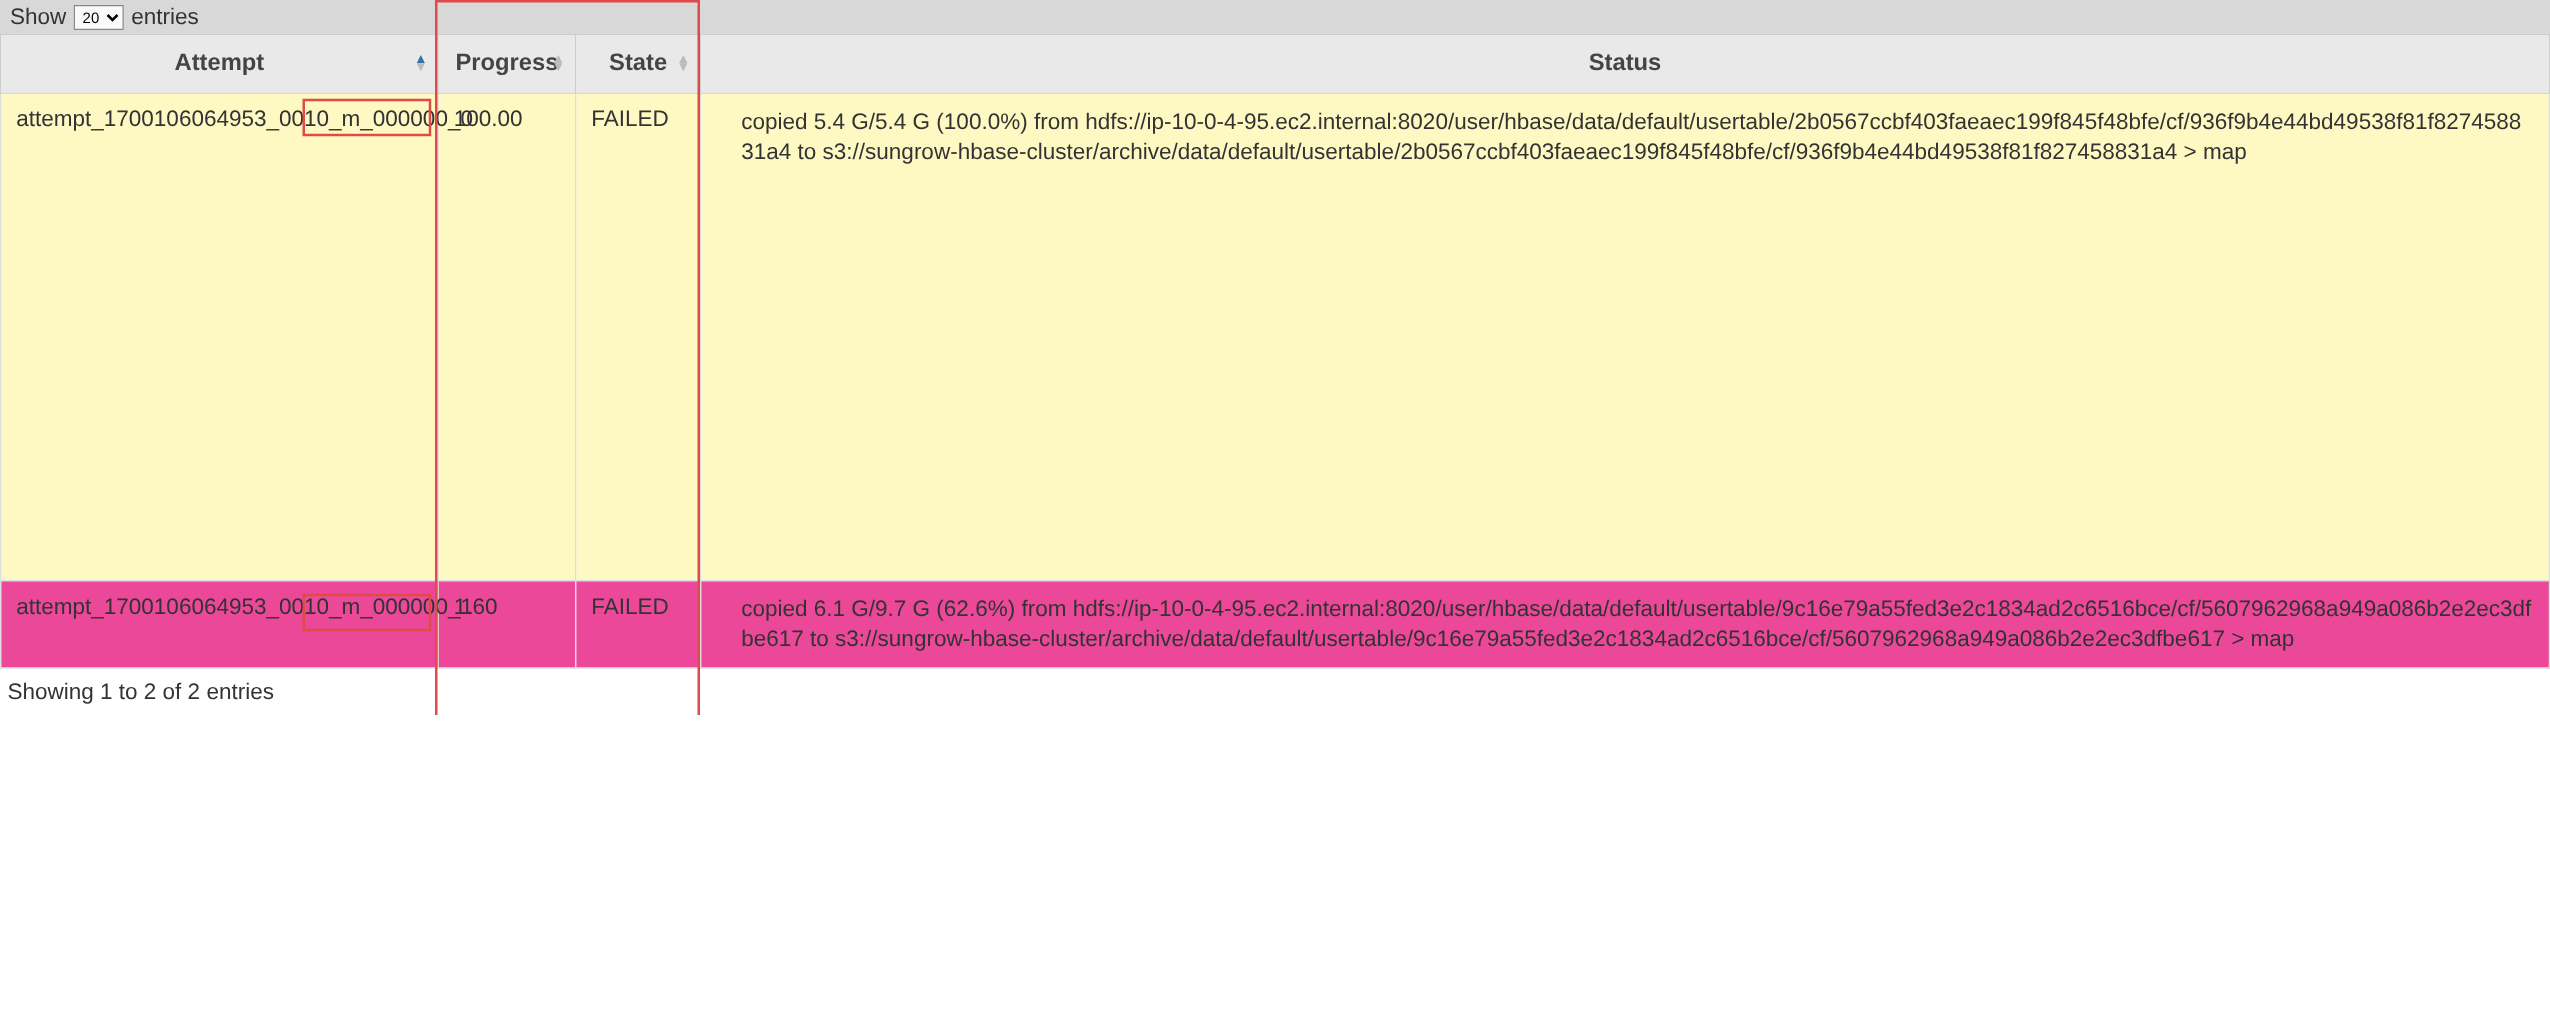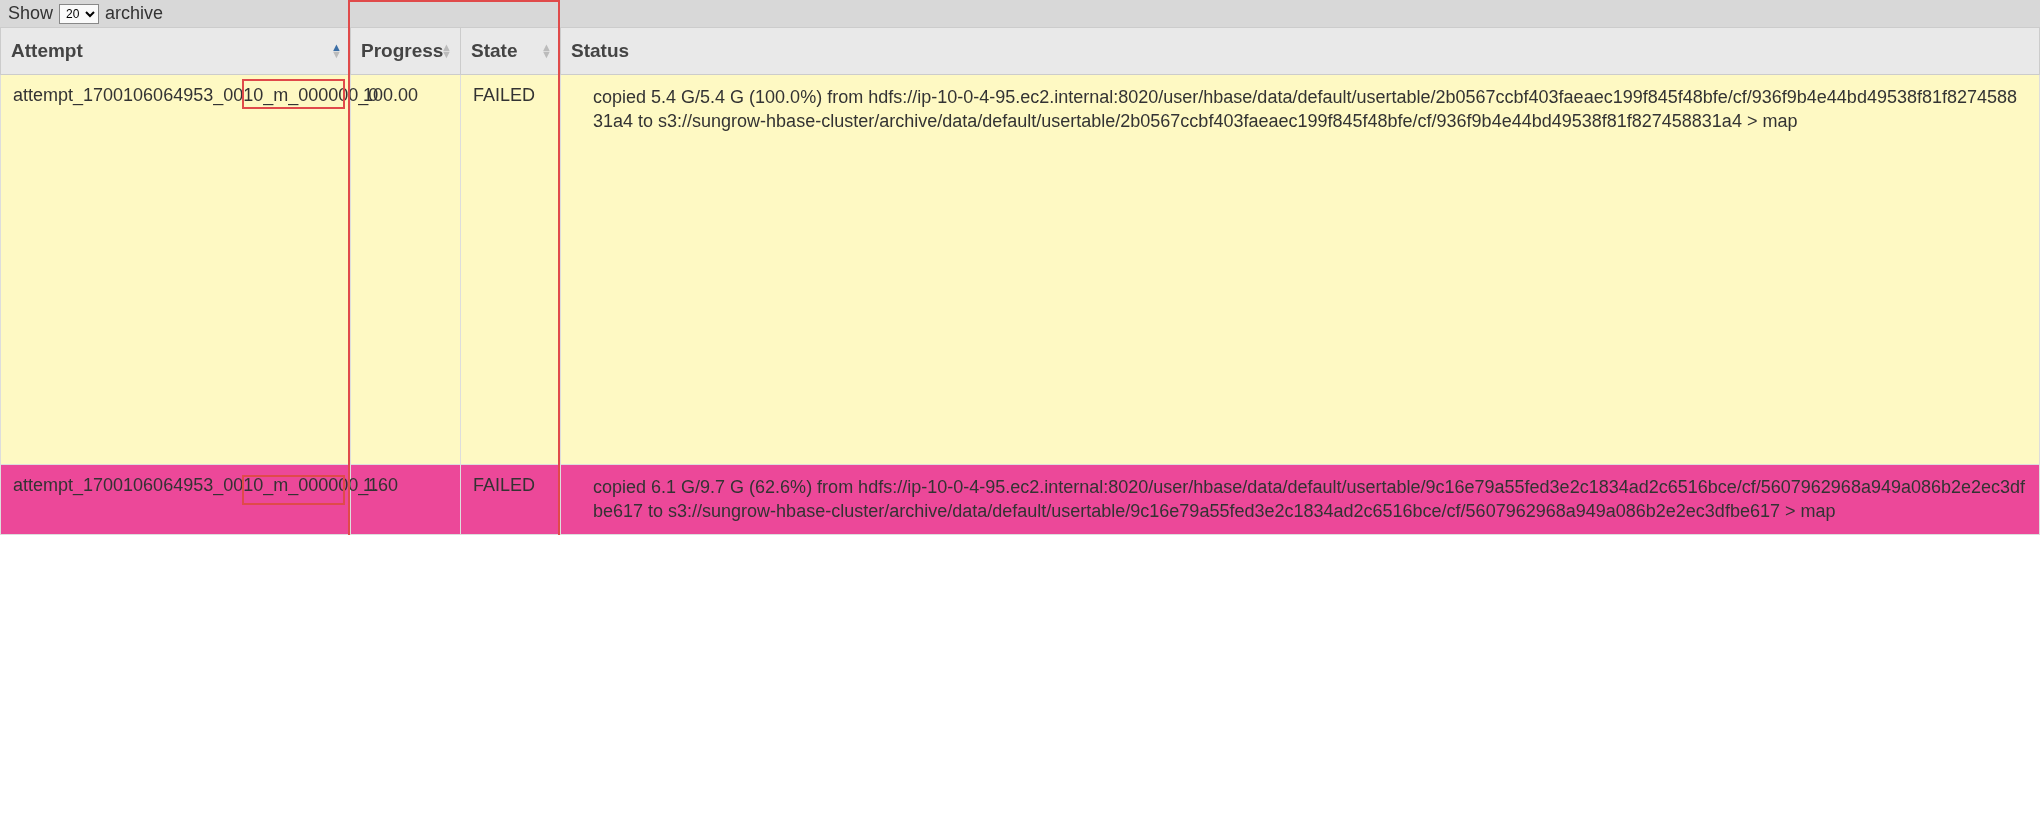--- a/index.html
+++ b/index.html
@@ -31,21 +31,21 @@
     width: 100%;
     table-layout: fixed;
   }
   thead th {
     background: #e9e9e9;
     border: 1px solid #ccc;
     padding: 12px 10px;
     font-weight: 600;
     color: #444;
     position: relative;
-    text-align: left;
+    text-align: center;
     font-size: 19px;
   }
   thead th .sort-icons {
     position: absolute;
     right: 8px;
     top: 50%;
     transform: translateY(-50%);
     display: flex;
     flex-direction: column;
     gap: 0;
@@ -87,21 +87,21 @@
 </head>
 <body>
 
 <div class="wrap">
 
   <div class="length-control">
     <span>Show</span>
     <select>
       <option>20</option>
     </select>
-    <span>archive</span>
+    <span>entries</span>
   </div>
 
   <table>
     <colgroup>
       <col class="col-attempt">
         <col class="col-progress">
         <col class="col-state">
         <col class="col-status">
     </colgroup>
     <thead>
@@ -145,17 +145,18 @@
         <td class="attempt-cell">
           <span>attempt_1700106064953_0010_m_000000_1</span>
         </td>
         <td>1.60</td>
         <td>FAILED</td>
         <td class="status-cell">copied 6.1 G/9.7 G (62.6%) from hdfs://ip-10-0-4-95.ec2.internal:8020/user/hbase/data/default/usertable/9c16e79a55fed3e2c1834ad2c6516bce/cf/5607962968a949a086b2e2ec3dfbe617 to s3://sungrow-hbase-cluster/archive/data/default/usertable/9c16e79a55fed3e2c1834ad2c6516bce/cf/5607962968a949a086b2e2ec3dfbe617 &gt; map</td>
       </tr>
     </tbody>
   </table>
 
+  <div class="info-footer">Showing 1 to 2 of 2 entries</div>
 
   <div class="hl" style="left:348px; top:0px; width:212px; height:592px;"></div>
   <div class="hl" style="left:242px; top:79px; width:103px; height:30px;"></div>
   <div class="hl" style="left:242px; top:475px; width:103px; height:30px;"></div>
 </div>
 
 </body></html>

